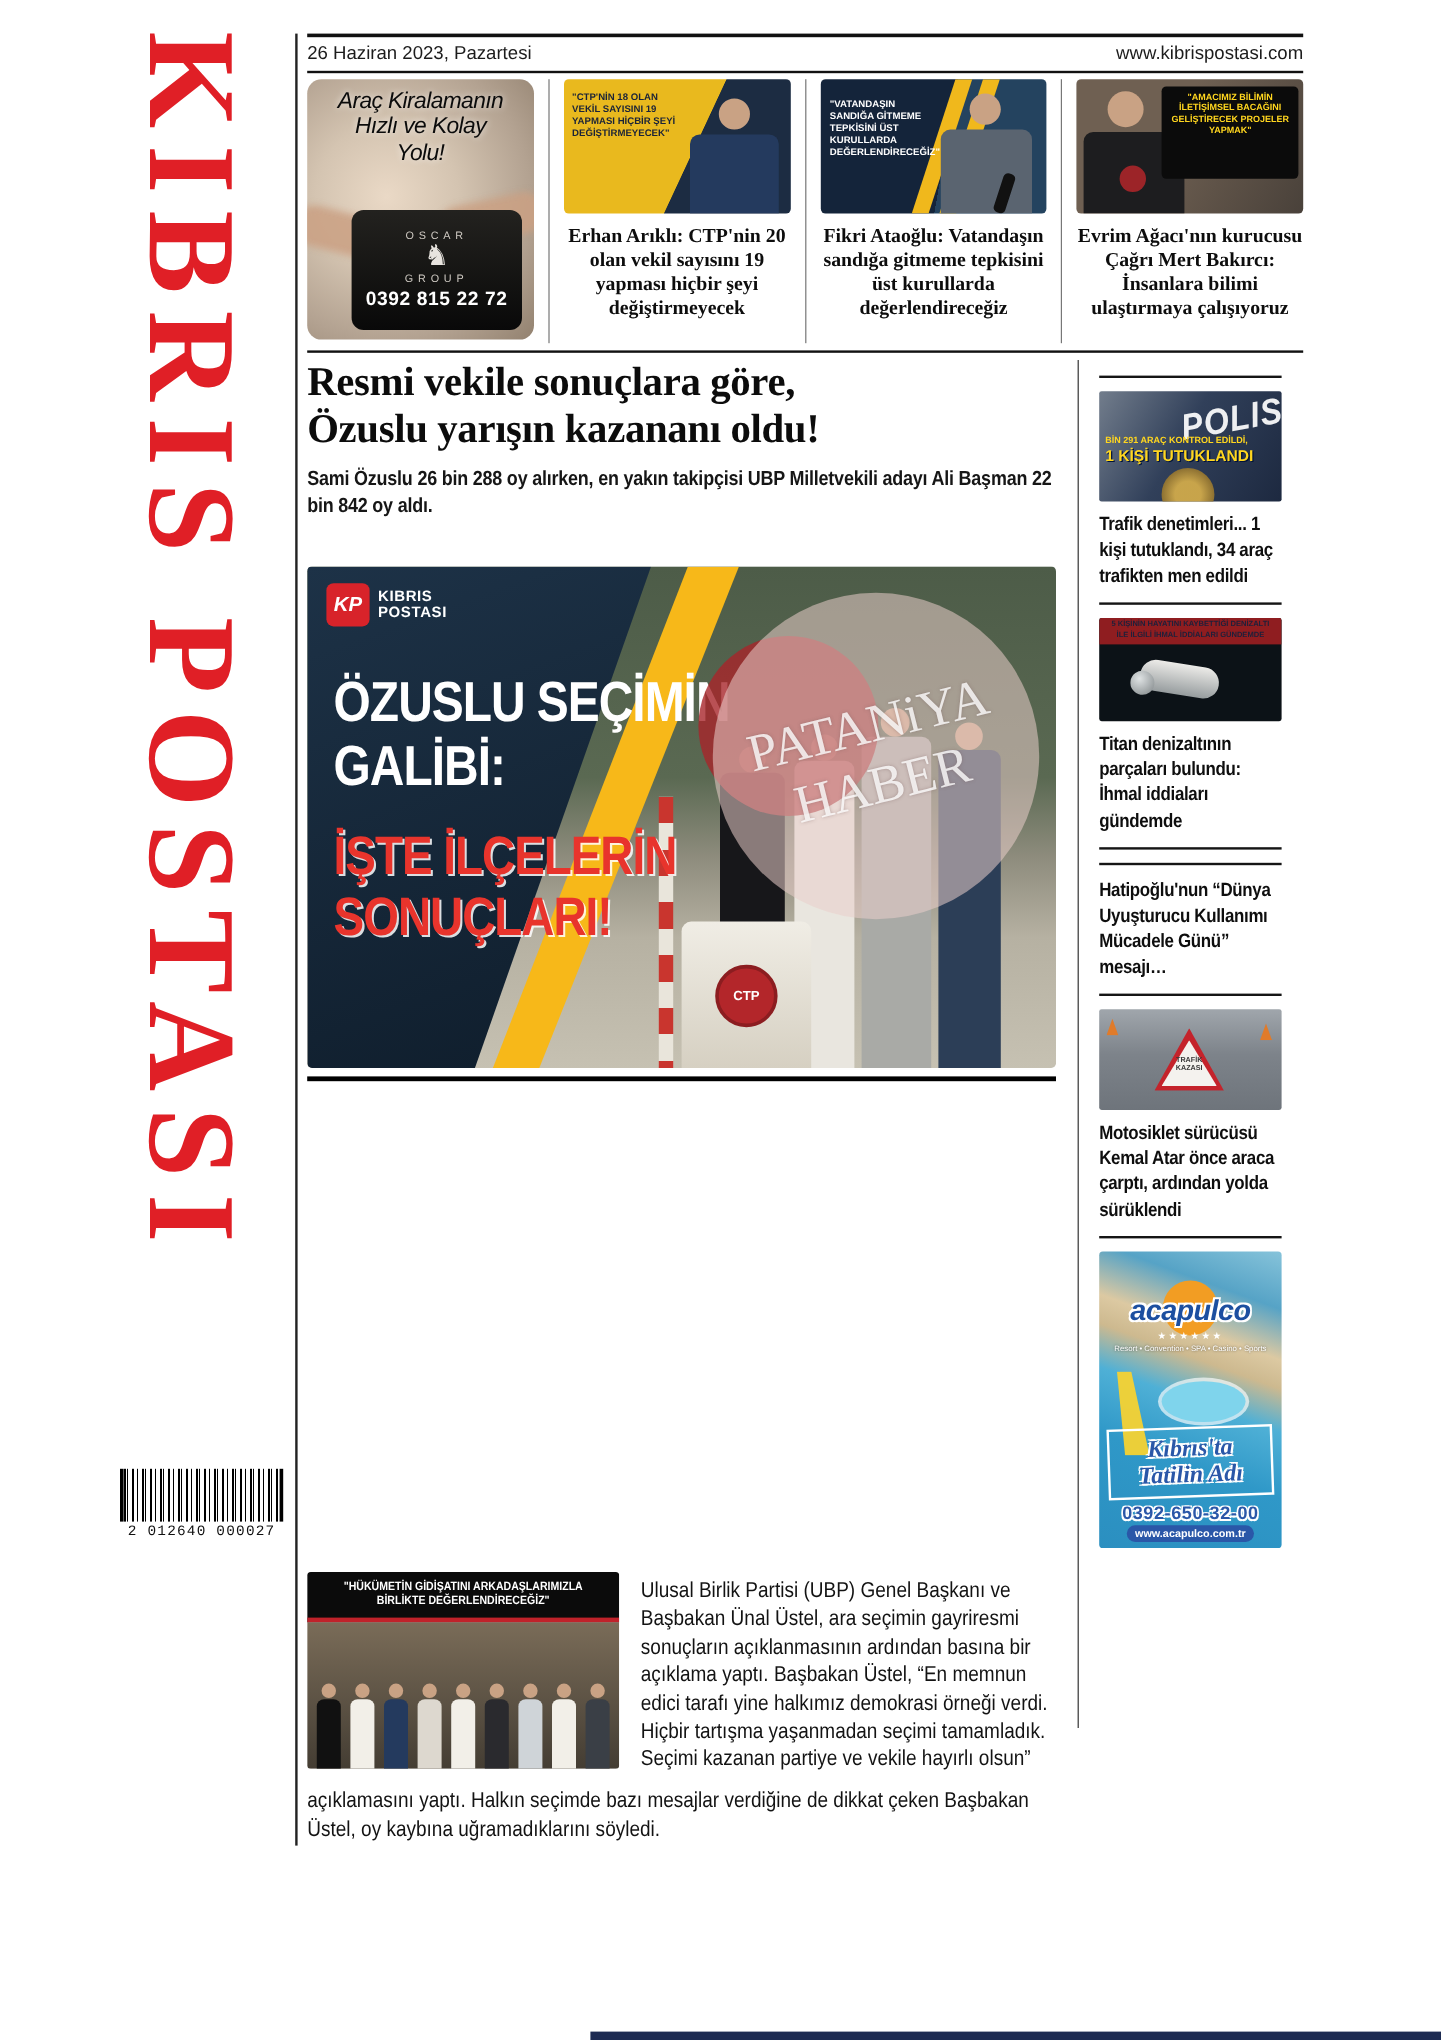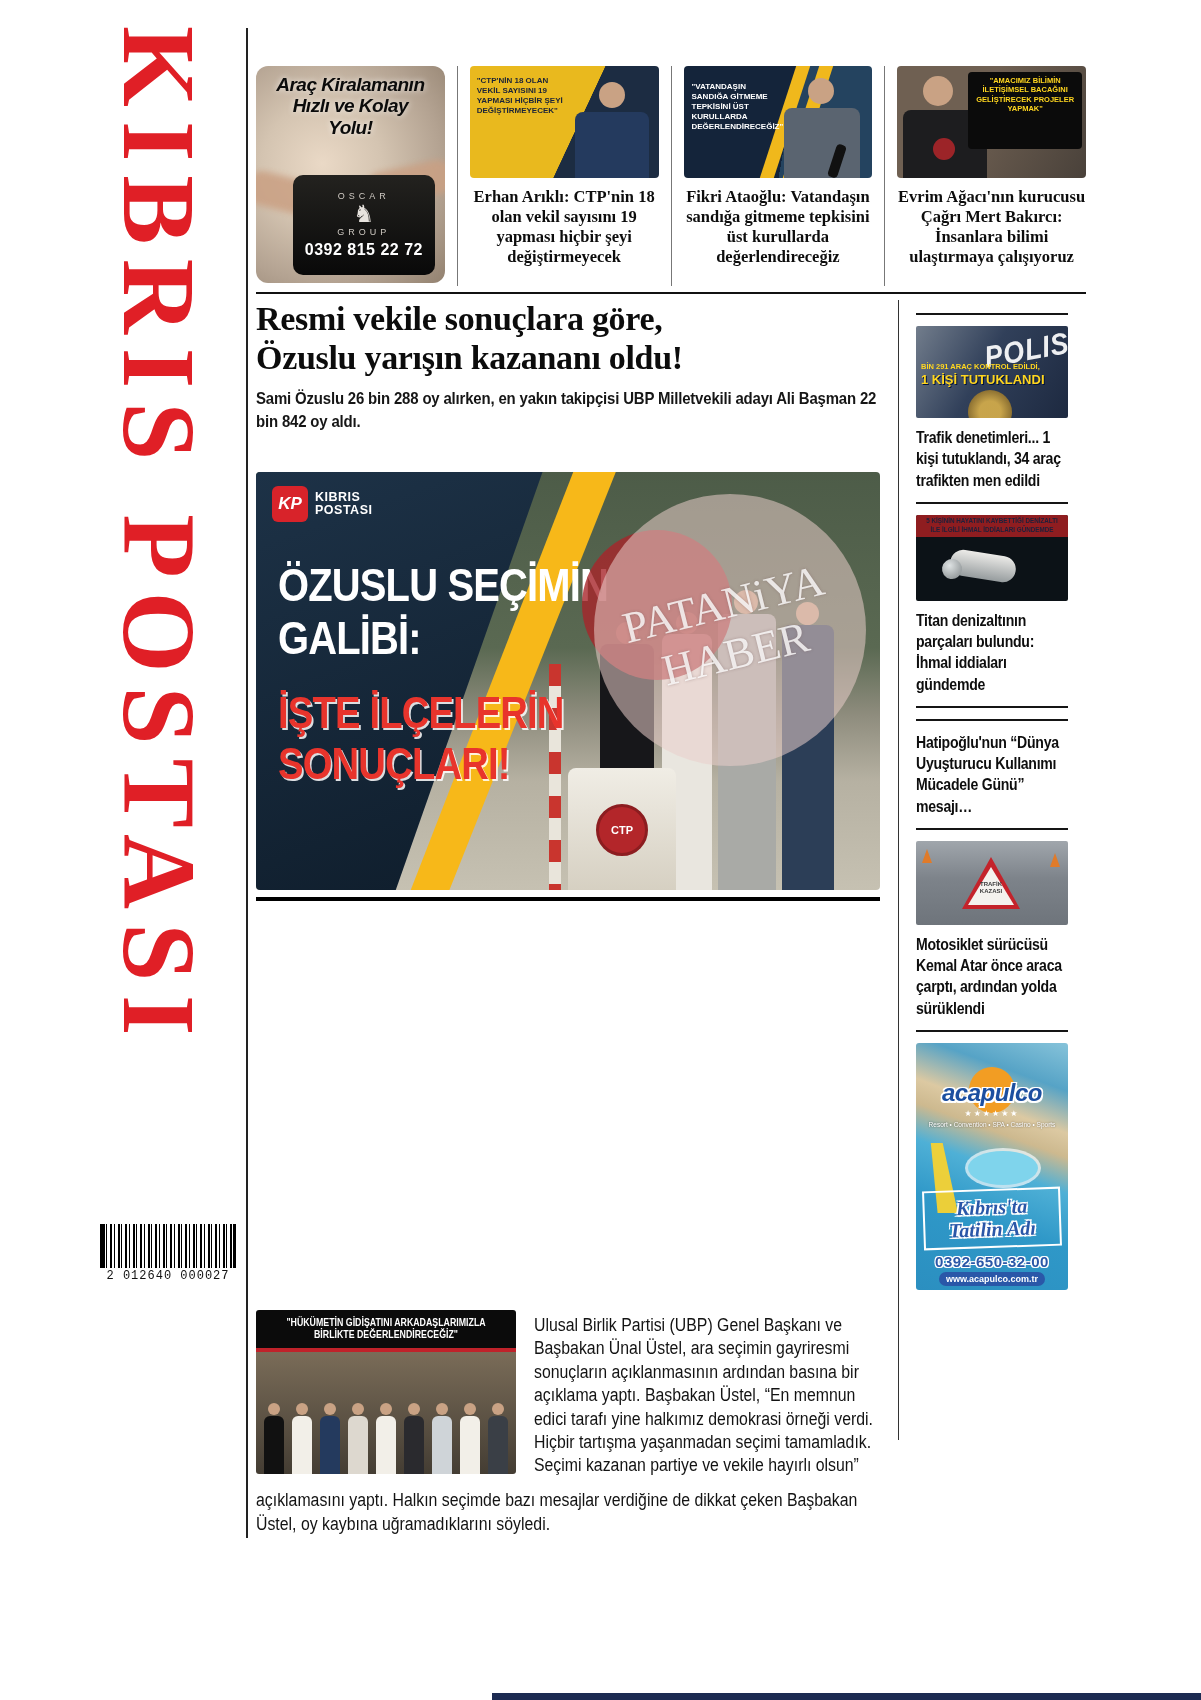--- a/index.html
+++ b/index.html
@@ -28,21 +28,21 @@
 
   
   .toprow{position:absolute;left:256px;top:66px;width:830px;height:220px;display:flex;}
   .tcol{flex:1 1 0;padding:0 12px;border-right:1px solid #777;min-width:0;}
   .tcol:first-child{padding-left:0;}
   .tcol:last-child{border-right:none;padding-right:0;}
   .row-rule{position:absolute;left:256px;top:292px;width:830px;border-top:2px solid #111;}
 
   .adb{height:217px;border-radius:12px;position:relative;overflow:hidden;
        background:radial-gradient(circle at 35% 45%,#ead9c6 0%,#d4c4b1 35%,#b3a291 70%,#92816f 100%);}
-  .adb-head{position:absolute;top:8px;left:0;right:0;text-align:center;font-weight:bold;font-style:italic;
+  .adb-head{position:absolute;top:8px;left:0;right:0;text-align:center;font-weight:normal;font-style:italic;
             font-size:19px;line-height:1.12;color:#0b0b0b;letter-spacing:-.5px;text-shadow:0 0 6px rgba(255,255,255,.8);}
   .hand{position:absolute;width:90px;height:34px;border-radius:20px;background:#caa083;filter:blur(3px);opacity:.85;}
   .adb-box{position:absolute;left:10px;right:10px;bottom:8px;height:100px;border-radius:10px;
            background:linear-gradient(180deg,#23221f,#090909);display:flex;flex-direction:column;
            align-items:center;justify-content:center;color:#e8e4df;margin-left:27px;}
   .adb-brand{font-size:9px;letter-spacing:4px;color:#cfcac3;}
   .adb-horse{font-size:24px;line-height:1;margin:1px 0;}
   .adb-phone{font-size:16px;font-weight:bold;color:#fff;margin-top:4px;letter-spacing:.5px;}
 
   .thumb{height:112px;border-radius:4px;position:relative;overflow:hidden;}
@@ -170,20 +170,24 @@
 <div id="page">
 
   <div class="masthead">KIBRIS POSTASI</div>
   <div class="barcode-wrap">
     <div class="barcode-bars"></div>
     <div class="barcode-digits">2 012640 000027</div>
   </div>
 
   <div class="content-vline"></div>
 
+  <div class="topbar">
+    <span>26 Haziran 2023, Pazartesi</span>
+    <span>www.kibrispostasi.com</span>
+  </div>
 
   <div class="toprow">
 
     <div class="tcol">
       <div class="adb">
         <div class="adb-head prel">Araç Kiralamanın
 Hızlı ve Kolay
 Yolu!</div>
         <div class="hand" style="left:-12px;top:112px;transform:rotate(14deg);"></div>
         <div class="hand" style="right:-10px;top:100px;transform:rotate(-12deg);"></div>
@@ -195,21 +199,21 @@
         </div>
       </div>
     </div>
 
     <div class="tcol">
       <div class="thumb th2">
         <div class="th-quote" style="left:7px;top:10px;width:92px;font-size:8px;color:#1a2338;">"CTP'NİN 18 OLAN VEKİL SAYISINI 19 YAPMASI HİÇBİR ŞEYİ DEĞİŞTİRMEYECEK"</div>
         <div class="person-head" style="right:34px;top:16px;width:26px;height:26px;"></div>
         <div class="person-body" style="right:10px;bottom:0;width:74px;height:66px;background:#243a5e;"></div>
       </div>
-      <div class="th-head">Erhan Arıklı: CTP'nin 18 olan vekil sayısını 19 yapması hiçbir şeyi değiştirmeyecek</div>
+      <div class="th-head">Erhan Arıklı: CTP'nin 20 olan vekil sayısını 19 yapması hiçbir şeyi değiştirmeyecek</div>
     </div>
 
     <div class="tcol">
       <div class="thumb th3">
         <div class="th3-chev"></div>
         <div class="th3-chev" style="left:62%;"></div>
         <div class="th-quote" style="left:8px;top:16px;width:86px;font-size:8px;color:#fff;">"VATANDAŞIN SANDIĞA GİTMEME TEPKİSİNİ ÜST KURULLARDA DEĞERLENDİRECEĞİZ"</div>
         <div class="person-head" style="right:38px;top:12px;width:26px;height:26px;"></div>
         <div class="person-body" style="right:12px;bottom:0;width:76px;height:70px;background:#5a6470;"></div>
         <div style="position:absolute;right:30px;bottom:0;width:10px;height:34px;background:#111;border-radius:4px;transform:rotate(18deg);"></div>

